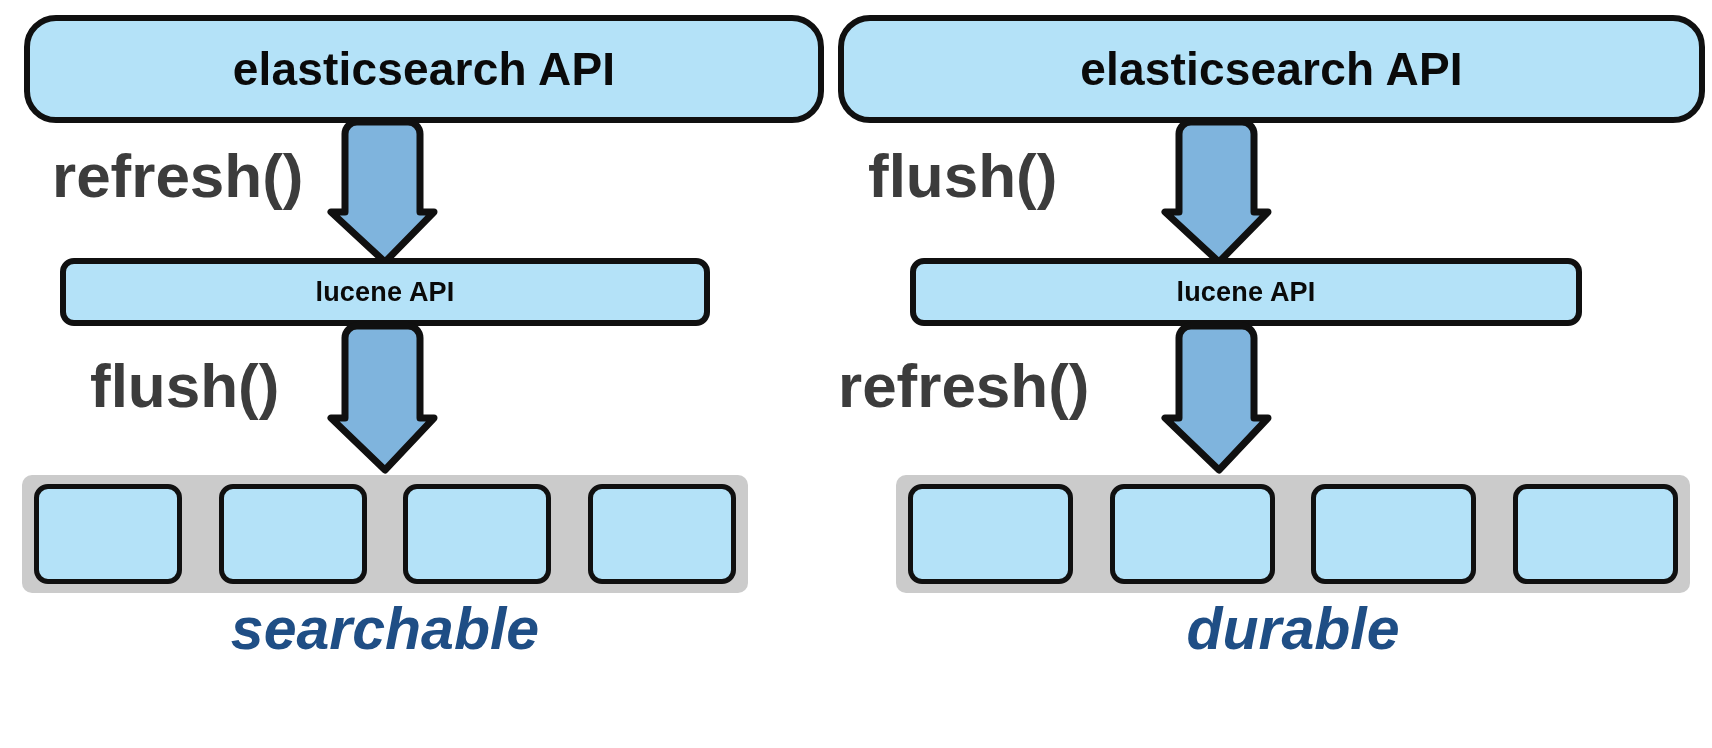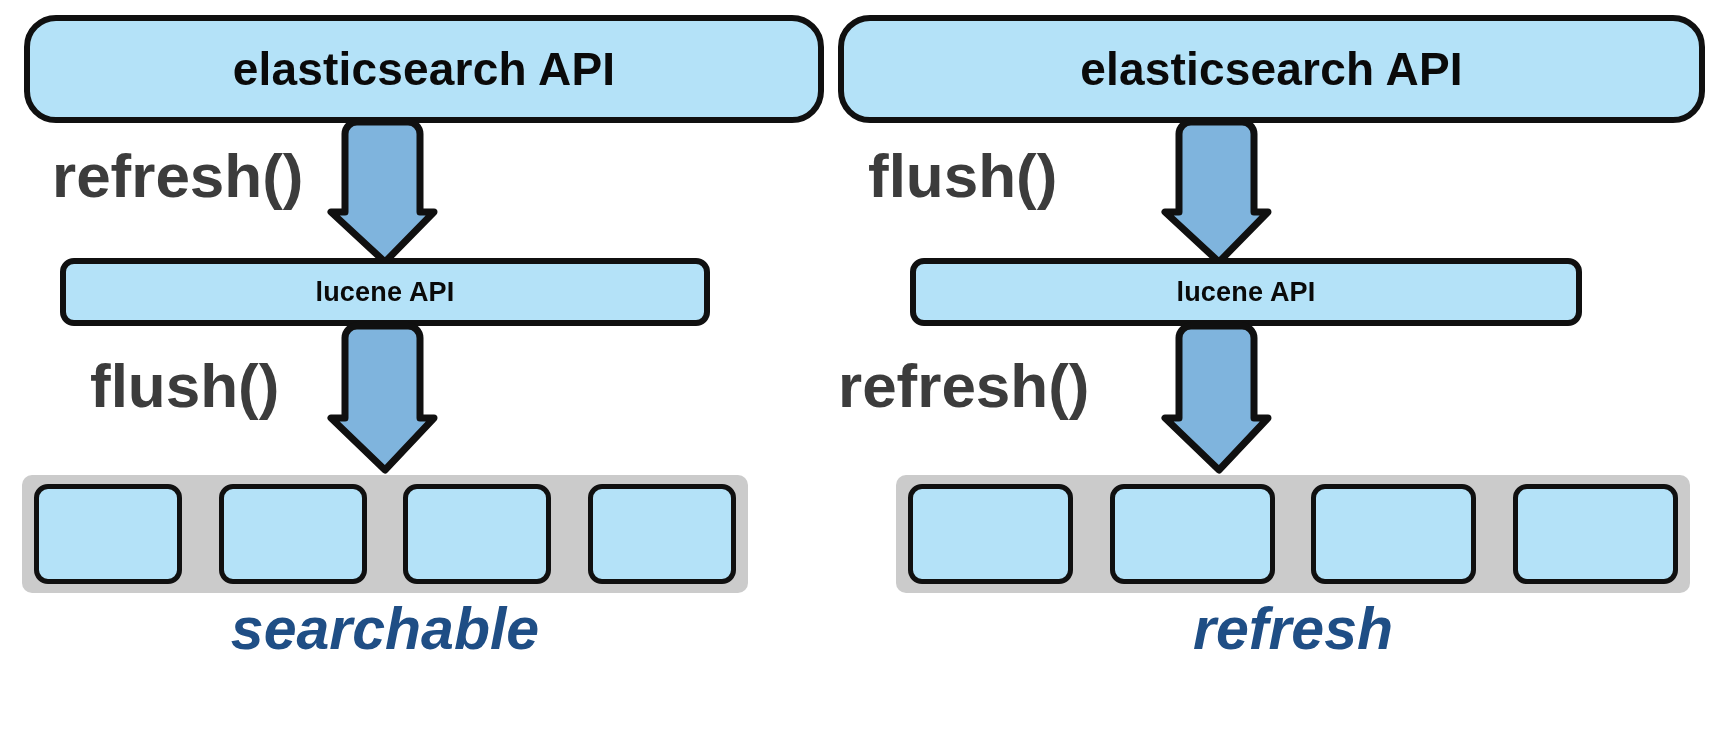--- a/index.html
+++ b/index.html
@@ -135,16 +135,16 @@
     </div>
     <div class="calllabel" style="left:0px;top:355px;">refresh()</div>
 
     <div class="tray" style="left:58px;top:475px;width:794px;height:118px;">
       <div class="seg" style="width:165px;height:100px;"></div>
       <div class="seg" style="width:165px;height:100px;"></div>
       <div class="seg" style="width:165px;height:100px;"></div>
       <div class="seg" style="width:165px;height:100px;"></div>
     </div>
 
-    <div class="statelabel" style="left:58px;top:600px;width:794px;">refresh</div>
+    <div class="statelabel" style="left:58px;top:600px;width:794px;">durable</div>
   </div>
 
 </div>
 
 </body></html>

